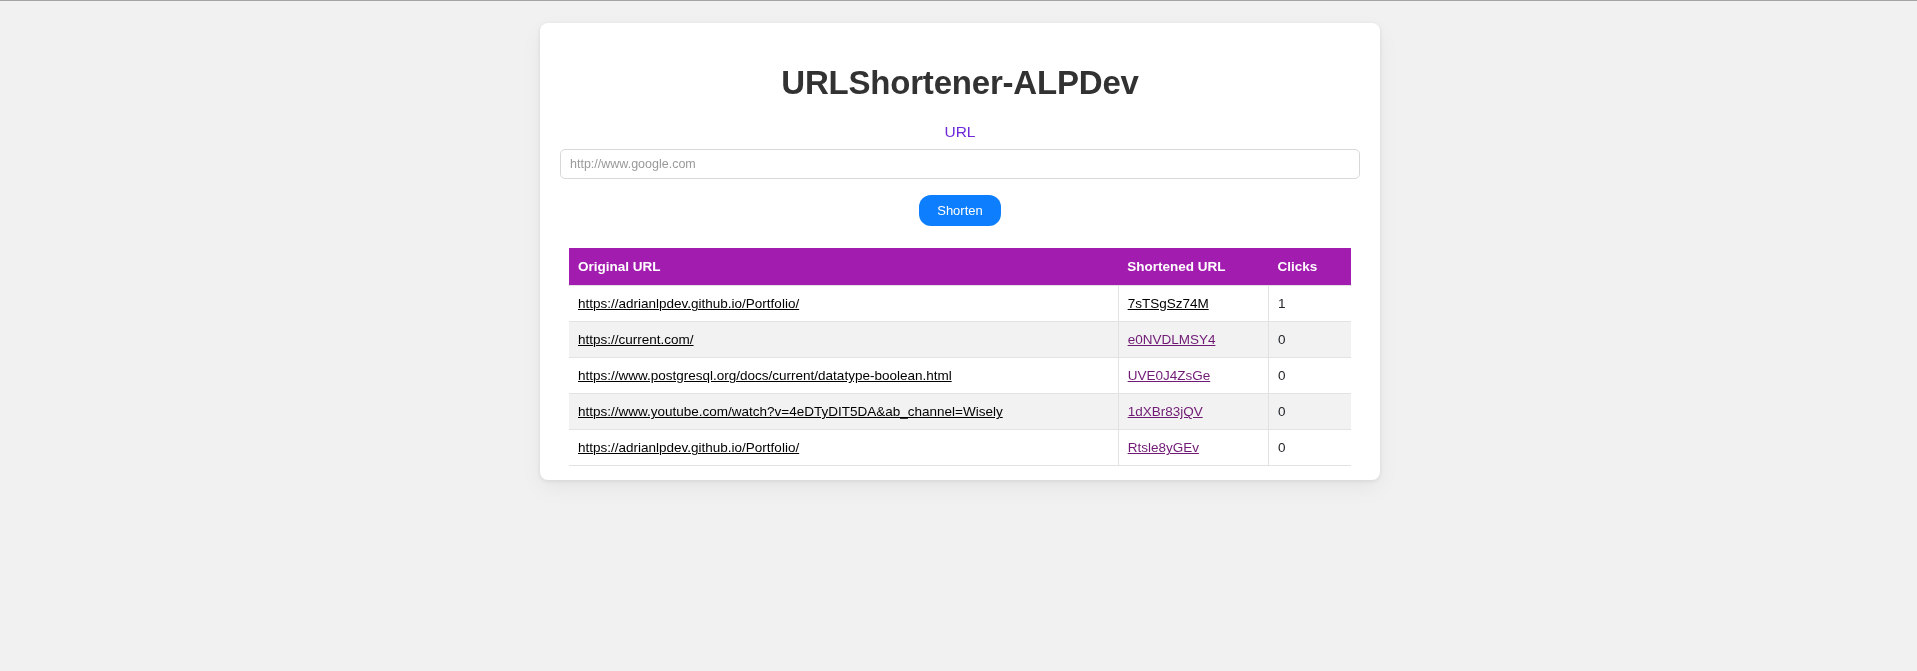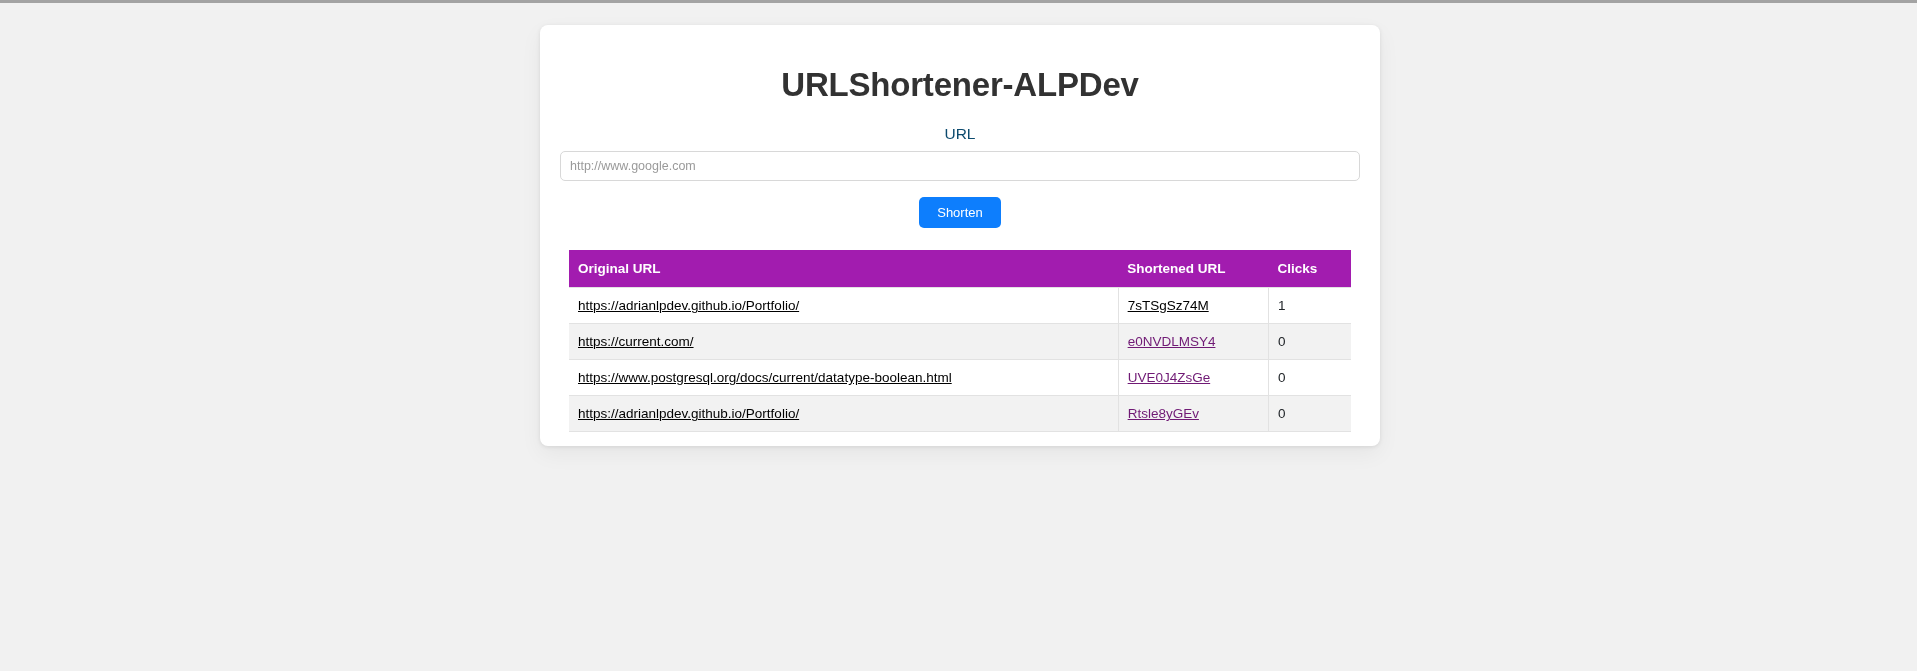--- a/index.html
+++ b/index.html
@@ -11,21 +11,21 @@
     height: 671px;
     background: #f1f1f1;
     font-family: "Liberation Sans", sans-serif;
     overflow: hidden;
   }
   .page {
     position: relative;
     width: 1917px;
     height: 660px;
     box-sizing: border-box;
-    border-top: 3px solid #a3a3a3;
+    border-top: 1px solid #a3a3a3;
   }
   .card {
     position: absolute;
     left: 540px;
     top: 22px;
     width: 840px;
     box-sizing: border-box;
     background: #ffffff;
     border-radius: 8px;
     box-shadow: 0 1px 4px rgba(0,0,0,0.09), 0 8px 22px rgba(0,0,0,0.05);
@@ -41,21 +41,21 @@
     color: #323232;
     letter-spacing: -0.2px;
   }
   .form-area {
     margin-top: 22px;
   }
   .field-label {
     display: block;
     text-align: center;
     font-size: 15.5px;
-    color: #0c4a6e;
+    color: #6d28d9;
     margin-bottom: 8px;
   }
   .url-input {
     display: block;
     box-sizing: border-box;
     width: 100%;
     height: 30px;
     padding: 4px 9px;
     font-family: "Liberation Sans", sans-serif;
     font-size: 12.5px;
@@ -73,21 +73,21 @@
     margin-top: 16px;
     text-align: center;
   }
   .shorten-button {
     display: inline-block;
     font-family: "Liberation Sans", sans-serif;
     font-size: 13px;
     color: #ffffff;
     background: #0d7efd;
     border: none;
-    border-radius: 5px;
+    border-radius: 12px;
     padding: 9px 18px;
     cursor: pointer;
     line-height: 1;
   }
   .table-wrap {
     margin-top: 22px;
     padding: 0 9px;
   }
   table.links-table {
     width: 100%;
@@ -174,20 +174,25 @@
               <td><a class="row-link link-visited" href="#">https://current.com/</a></td>
               <td><a class="row-link link-unvisited" href="#">e0NVDLMSY4</a></td>
               <td><span class="clicks-value">0</span></td>
             </tr>
             <tr>
               <td><a class="row-link link-visited" href="#">https://www.postgresql.org/docs/current/datatype-boolean.html</a></td>
               <td><a class="row-link link-unvisited" href="#">UVE0J4ZsGe</a></td>
               <td><span class="clicks-value">0</span></td>
             </tr>
             <tr>
+              <td><a class="row-link link-visited" href="#">https://www.youtube.com/watch?v=4eDTyDIT5DA&amp;ab_channel=Wisely</a></td>
+              <td><a class="row-link link-unvisited" href="#">1dXBr83jQV</a></td>
+              <td><span class="clicks-value">0</span></td>
+            </tr>
+            <tr>
               <td><a class="row-link link-visited" href="#">https://adrianlpdev.github.io/Portfolio/</a></td>
               <td><a class="row-link link-unvisited" href="#">Rtsle8yGEv</a></td>
               <td><span class="clicks-value">0</span></td>
             </tr>
           </tbody>
       </table>
     </div>
 
   </div>
 </div>

